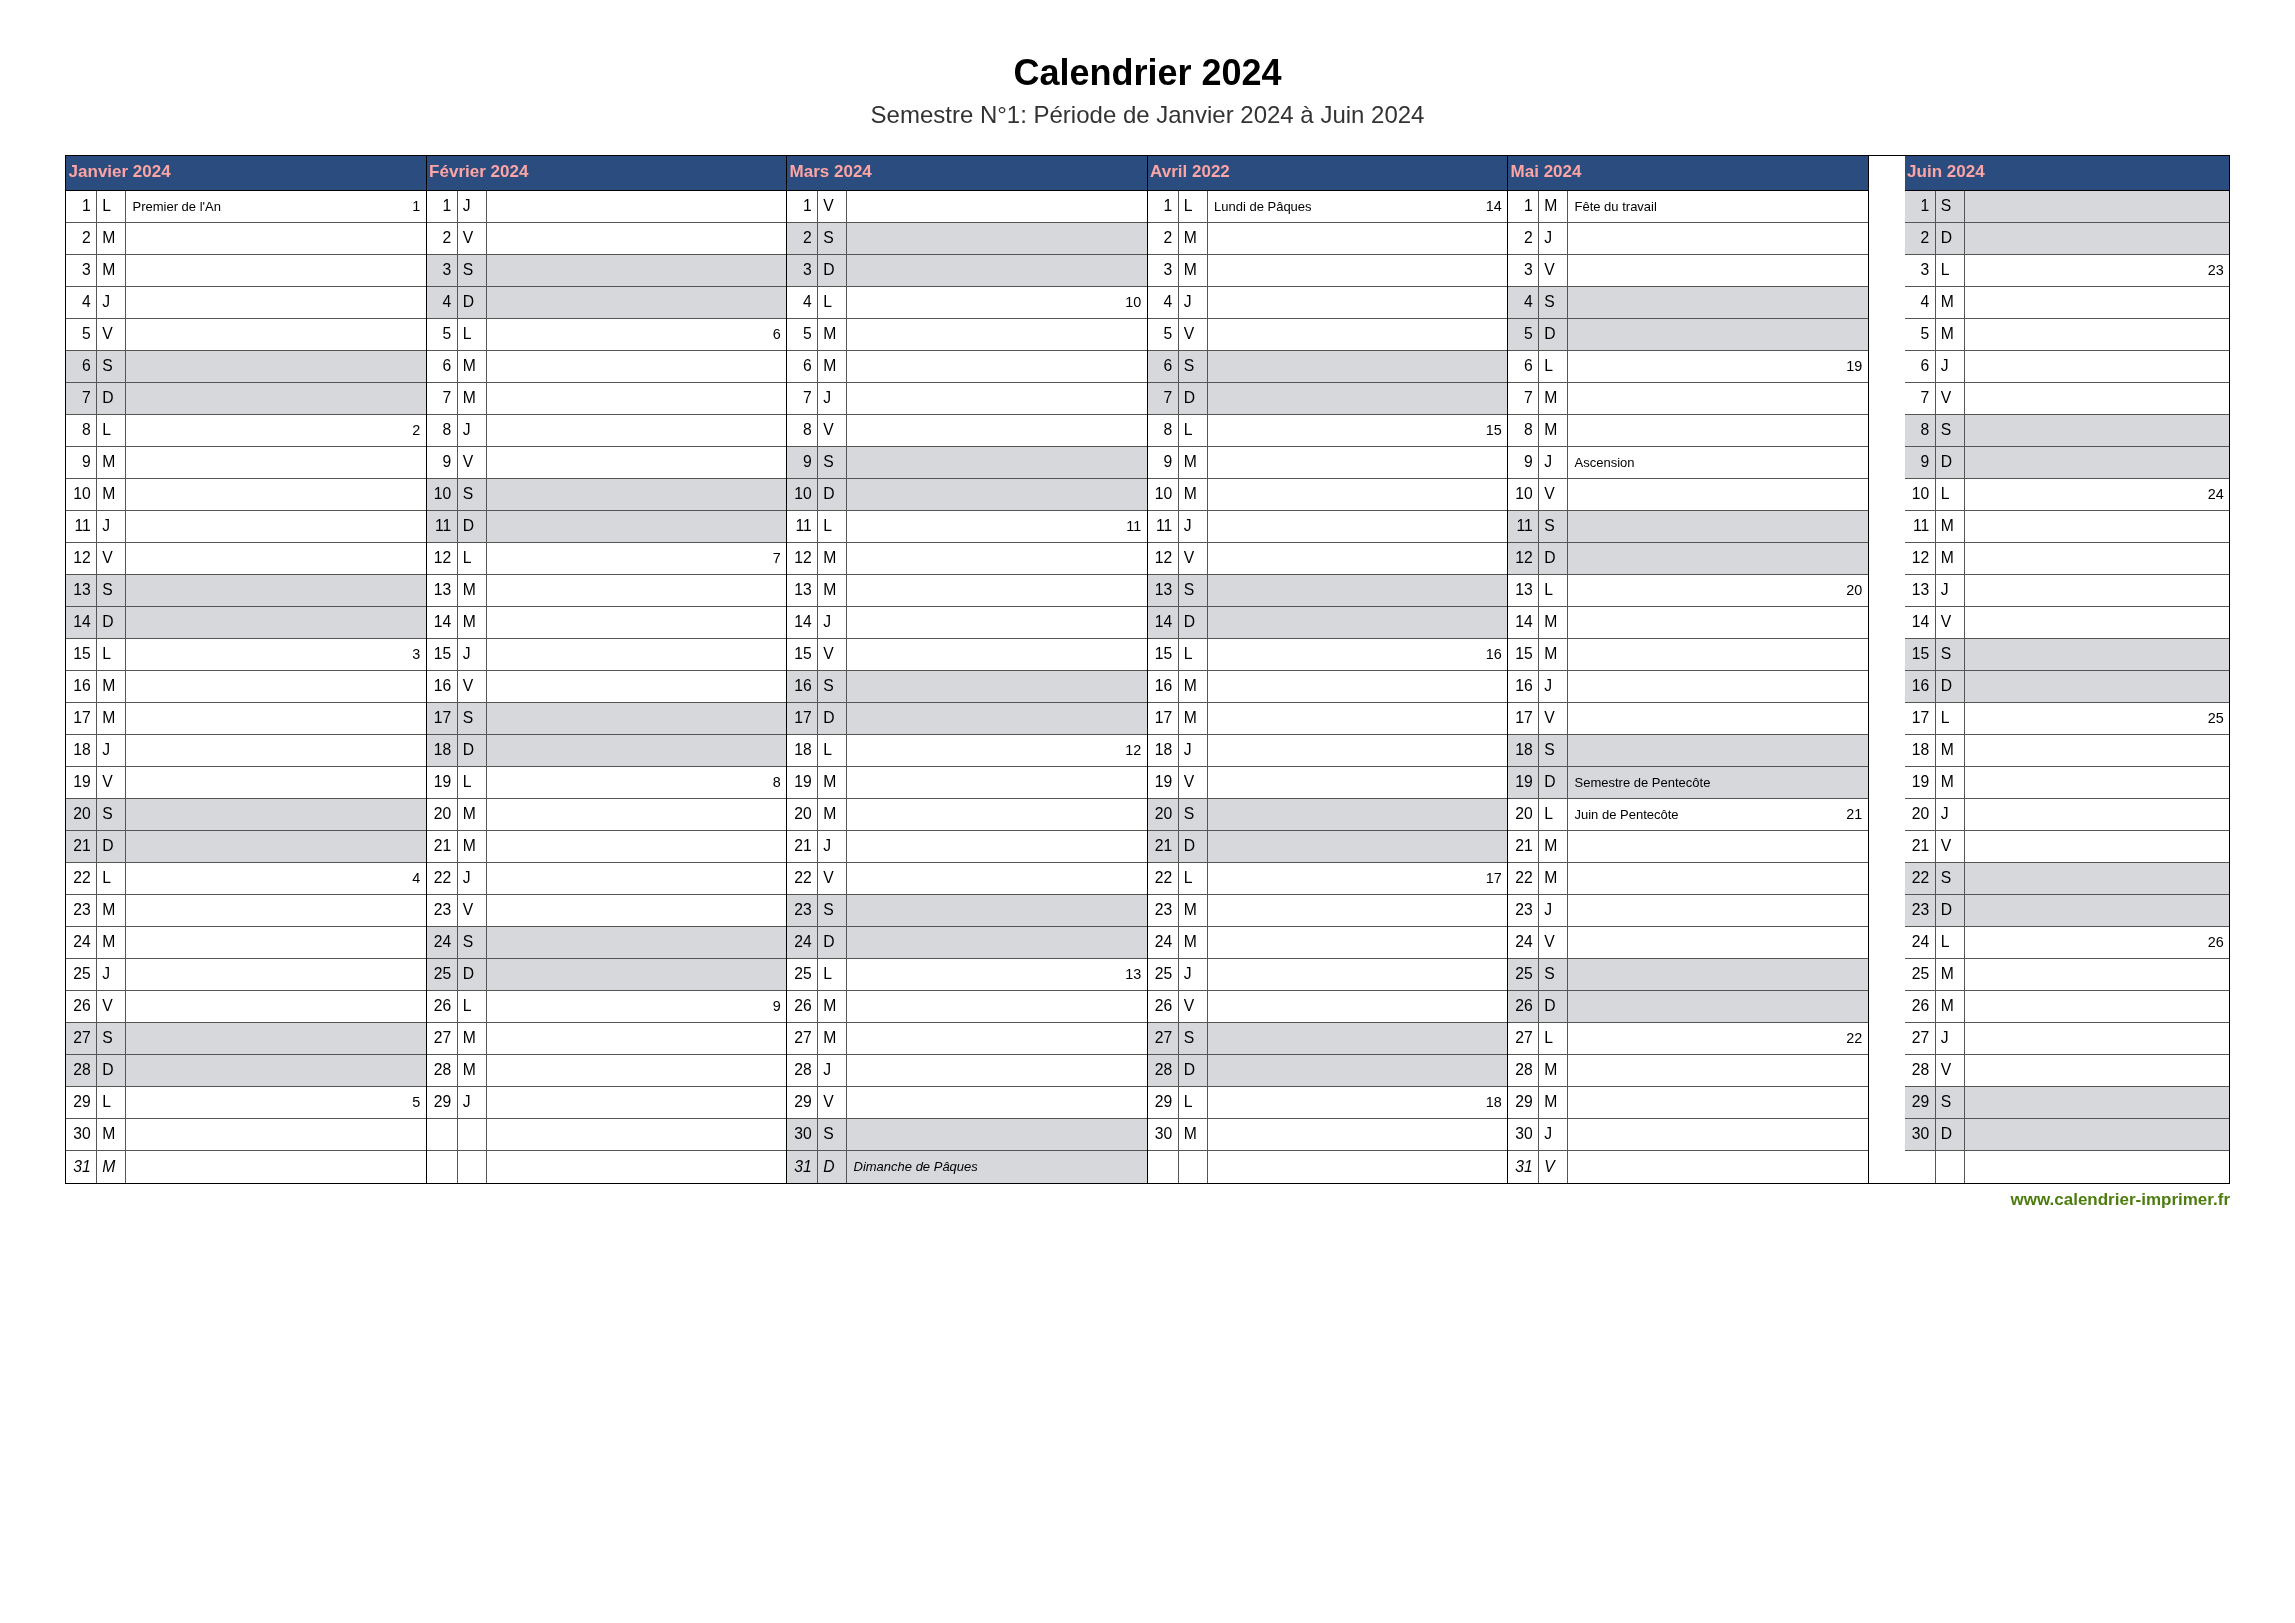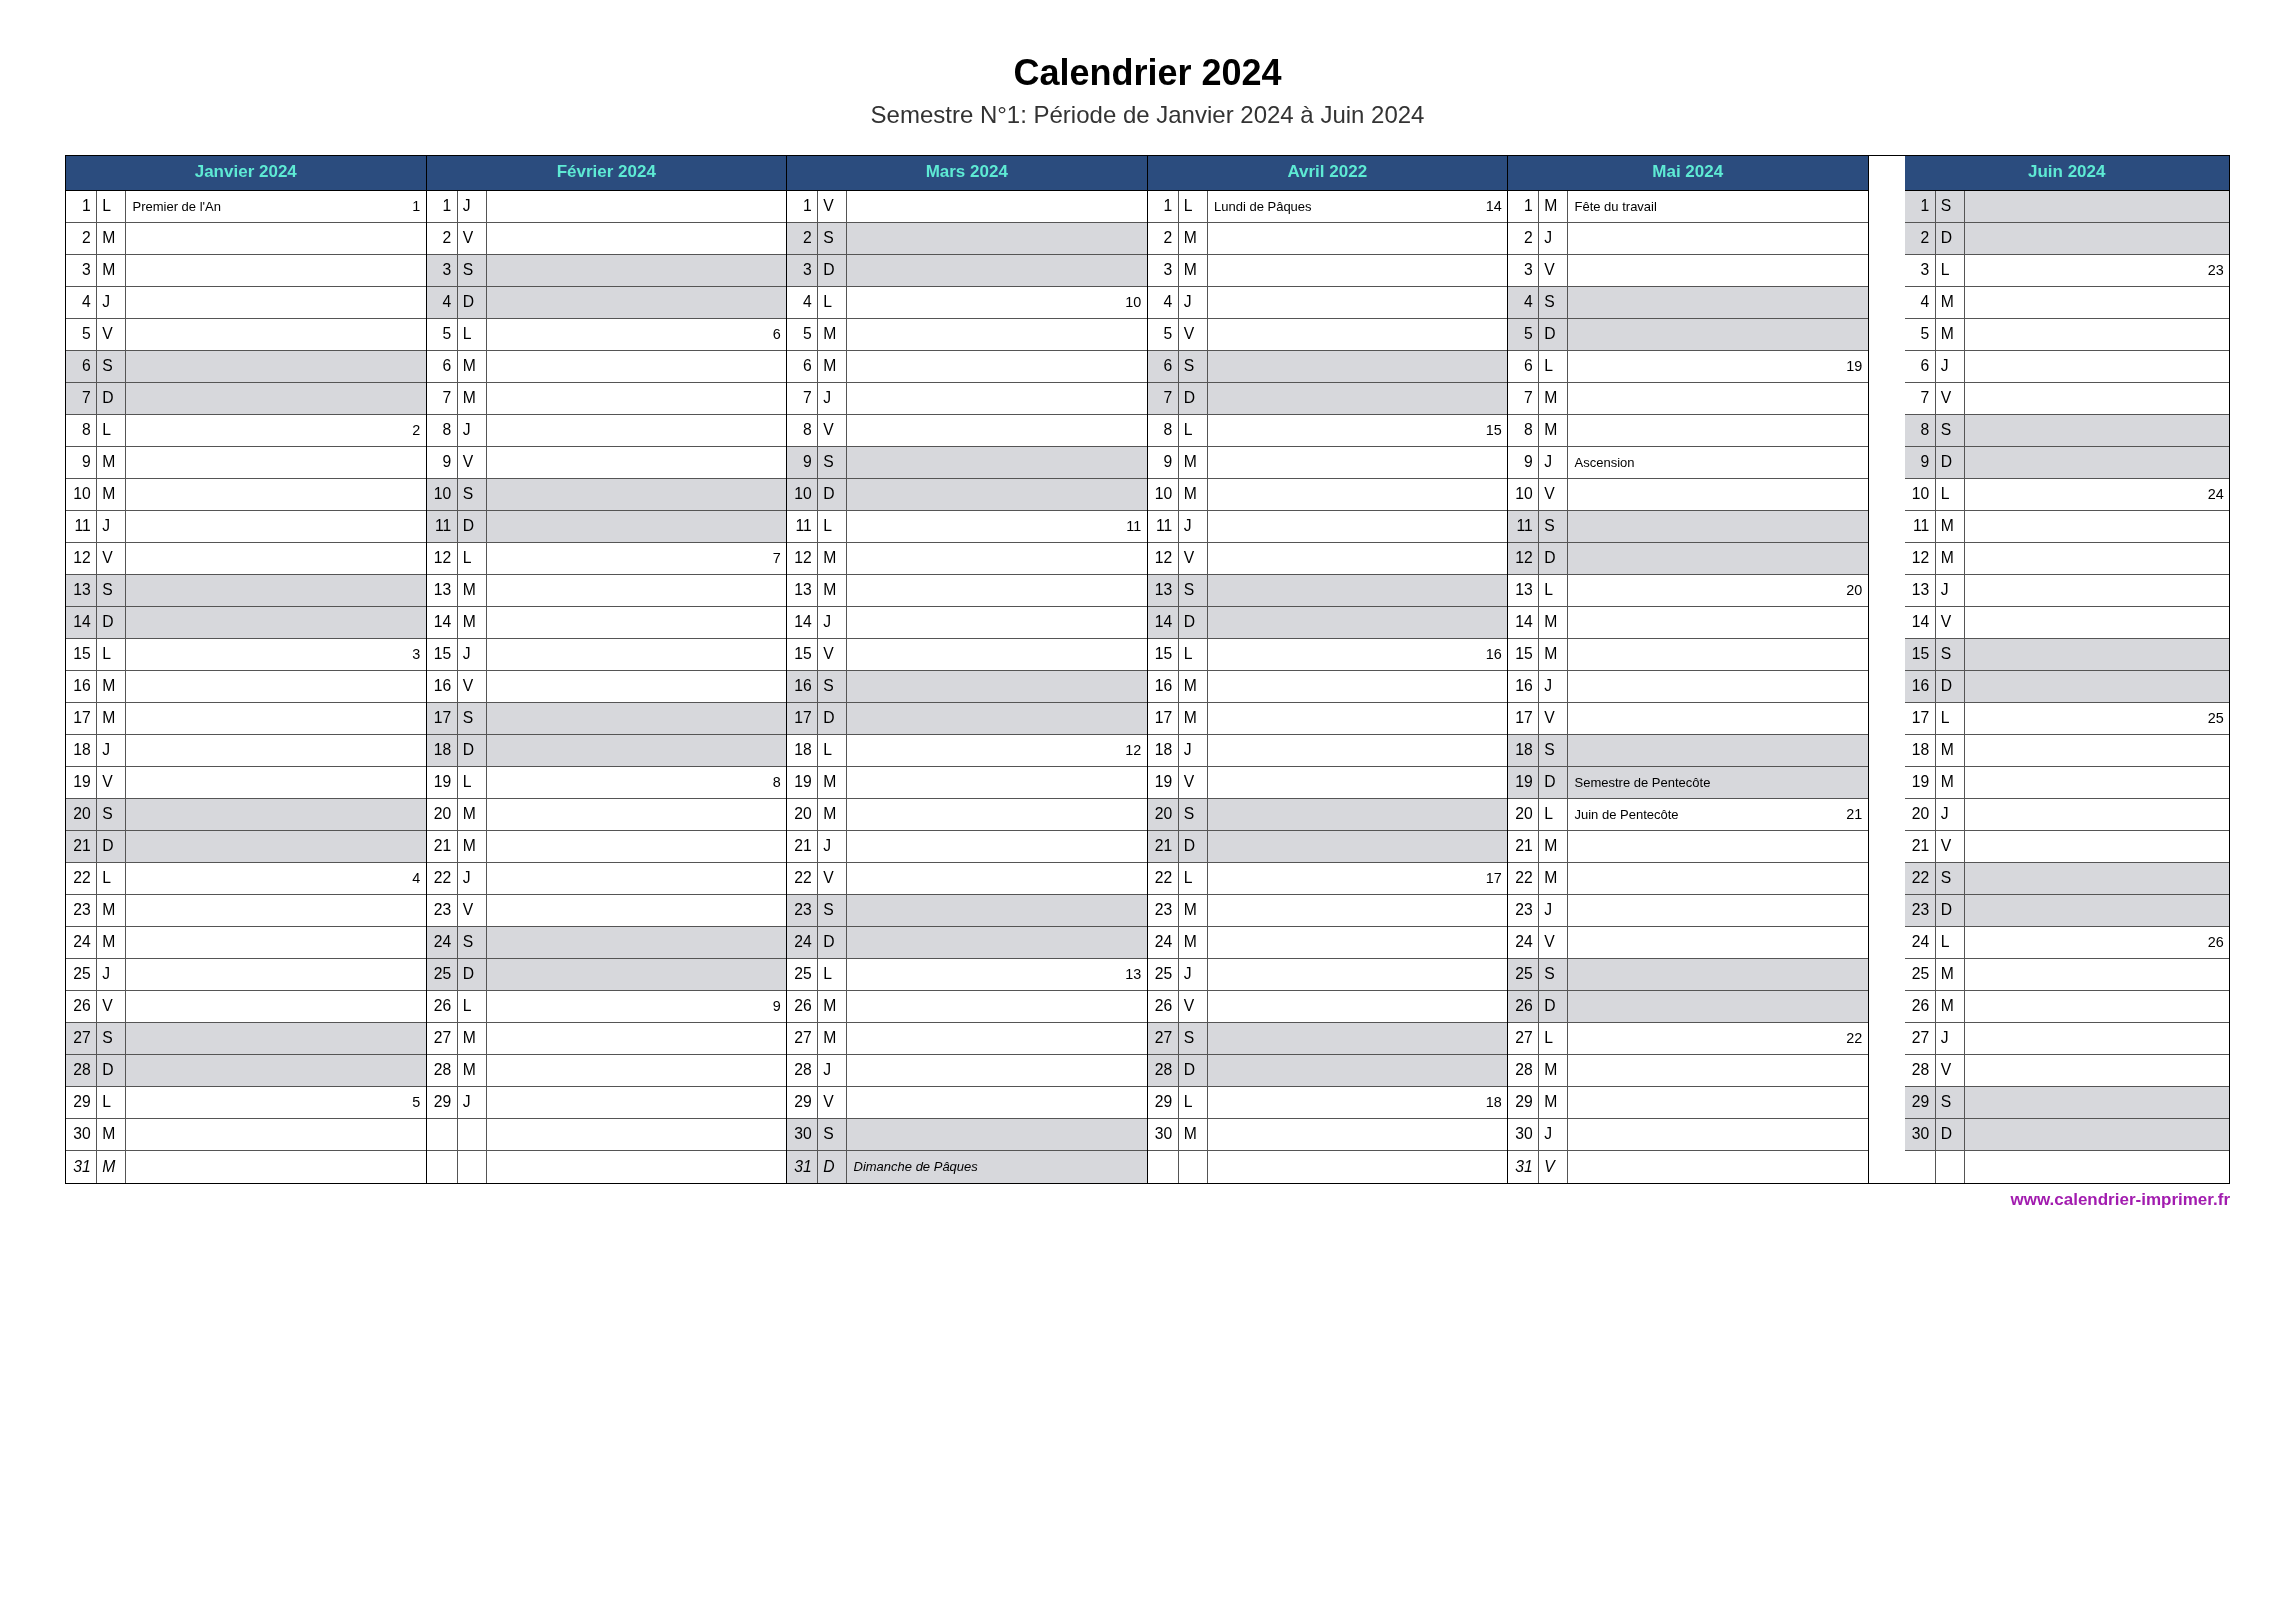--- a/index.html
+++ b/index.html
@@ -20,24 +20,23 @@
     column-gap: 0;
   }
   .month {
     display: flex;
     flex-direction: column;
     border-right: 1.3px solid #000;
   }
   .month:last-child { border-right: none; margin-left: 36px; }
   .month-head {
     background: #2b4c7e;
-    color: #5eead4;
+    color: #fca5a5;
     font-weight: bold;
     font-size: 17px;
-    text-align: center;
     padding: 6.5px 2.6px 7.9px;
     border-bottom: 1.3px solid #000;
   }
   .day-row {
     display: grid;
     grid-template-columns: 31px 29px 1fr;
     height: 32px;
     border-bottom: 0.7px solid #555;
   }
   .day-row:last-child { border-bottom: none; font-style: italic; }
@@ -68,21 +67,21 @@
     position: absolute;
     right: 5.2px;
     font-size: 14.4px;
   }
   .day-row.empty .col-num,
   .day-row.empty .col-dow,
   .day-row.empty .col-txt { color: transparent; }
   .footer {
     text-align: right;
     margin-top: 6.5px;
-    color: #a21caf;
+    color: #4d7c0f;
     font-weight: bold;
     font-size: 17px;
   }
 </style>
 </head>
 <body>
 
 <div class="header">
   <h1 class="title">Calendrier 2024</h1>
   <p class="subtitle">Semestre N°1: Période de Janvier 2024 à Juin 2024</p>

